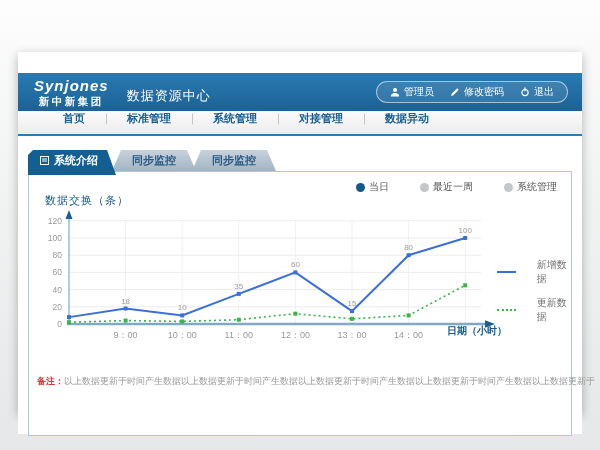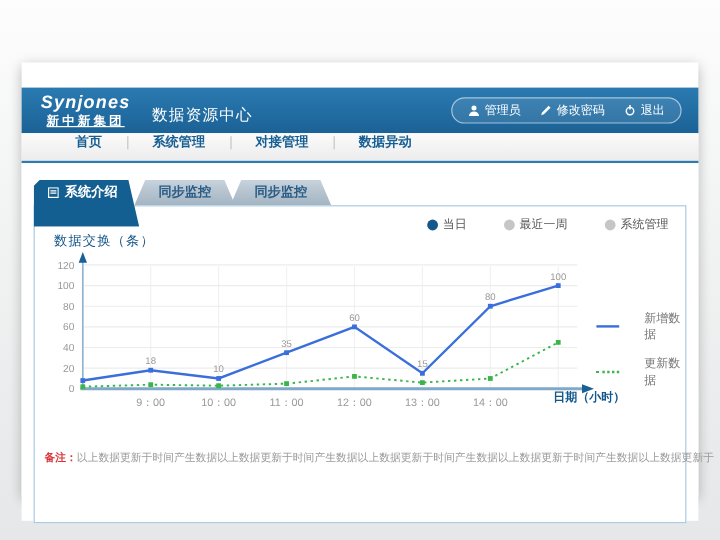--- a/index.html
+++ b/index.html
@@ -4,49 +4,49 @@
 <style>
   html,body{margin:0;padding:0;width:600px;height:450px;overflow:hidden;
     font-family:"Liberation Sans","DejaVu Sans",sans-serif;
     background:linear-gradient(180deg,#fdfdfd 0%,#f2f3f3 40%,#e6e7e8 100%);}
   .card{position:absolute;left:18px;top:52px;width:564px;height:361px;background:#fff;
     box-shadow:0 3px 10px rgba(0,0,0,.28);}
   
   .header{height:38px;background:linear-gradient(#2a7ab1,#1b6296);display:flex;align-items:center;margin-top:21px;}
   .logo{margin-left:16px;color:#fff;text-align:center;line-height:1;}
   .logo-en{font-size:15px;font-weight:bold;font-style:italic;letter-spacing:1px;}
-  .logo-cn{font-size:10.5px;font-weight:bold;letter-spacing:2.5px;margin-top:3px;text-decoration:underline;}
+  .logo-cn{font-size:10.5px;font-weight:bold;letter-spacing:2.5px;margin-top:3px;}
   .app-title{color:#fff;font-size:13px;margin-left:18px;margin-top:8px;letter-spacing:1px;}
   .user-pill{margin-left:auto;margin-right:14px;display:flex;align-items:center;
     border:1px solid rgba(255,255,255,.55);background:rgba(255,255,255,.10);
     border-radius:11px;height:20px;padding:0 13px;color:#fff;font-size:10px;text-align:right;}
   .pill-item{display:flex;align-items:center;gap:4px;cursor:pointer;}
   .pill-item + .pill-item{margin-left:16px;}
   
   .nav{height:23px;background:linear-gradient(#fbfbfb,#ececec);border-bottom:2px solid #2e7bb0;
     display:flex;align-items:flex-start;padding-left:24px;}
   .nav-item{color:#175f93;font-weight:bold;font-size:11px;padding:0 21px;position:relative;cursor:pointer;}
   .nav-item + .nav-item::before{content:"";position:absolute;left:0;top:50%;transform:translateY(-50%);
     width:1px;height:11px;background:#c6c6c6;}
   
   .content{position:relative;height:298px;background:#fff;}
   .tabs{position:absolute;left:10px;top:14px;display:flex;height:21px;z-index:4;}
   .tab{height:21px;line-height:21px;font-size:11px;font-weight:bold;cursor:pointer;}
   .tab.active{background:#135f92;color:#fff;display:flex;align-items:center;gap:5px;
-    padding:0 18px 18px 12px;clip-path:polygon(0 100%,0 5px,5px 0,calc(100% - 9px) 0,100% 100%);z-index:3;}
+    padding:0 18px 4px 12px;clip-path:polygon(0 100%,0 5px,5px 0,calc(100% - 9px) 0,100% 100%);z-index:3;}
   .tab.inactive{background:linear-gradient(#c7d2dc,#a3b4c2);color:#2a5d86;padding:0 20px;
     clip-path:polygon(0 100%,9px 0,calc(100% - 9px) 0,100% 100%);margin-left:-4px;z-index:2;}
   .panel{position:absolute;left:10px;right:10px;top:35px;height:263px;border:1px solid #a9cbe2;background:#fff;}
   
   .radio-row{position:absolute;top:8px;right:14px;display:flex;gap:31px;font-size:10px;color:#555;align-items:center;}
   .radio-item{display:flex;align-items:center;cursor:pointer;}
   .radio-dot{width:9px;height:9px;border-radius:50%;background:#c4c6c8;display:inline-block;margin-right:4px;}
   .radio-dot.sel{background:#14578a;}
   .ylabel{position:absolute;left:16px;top:21px;color:#14578a;font-size:11px;font-weight:normal;letter-spacing:1px;}
-  .xlabel{position:absolute;left:432px;top:152px;color:#14578a;font-size:10px;font-weight:bold;z-index:2;font-family:Liberation Mono, monospace;}
+  .xlabel{position:absolute;left:418px;top:152px;color:#14578a;font-size:10px;font-weight:bold;z-index:2;font-family:Liberation Mono, monospace;}
   #chart{position:absolute;left:0;top:36px;overflow:visible;}
   #chart text{font-family:"Liberation Sans","DejaVu Sans",sans-serif;}
   .legend{position:absolute;left:468px;top:86px;font-size:10px;color:#777;}
   .legend-row{display:flex;align-items:center;gap:21px;margin-bottom:10px;cursor:pointer;}
   .legend-swatch{width:22px;height:0;}
   .note{position:absolute;left:8px;right:8px;top:203px;text-align:center;font-size:9px;color:#999;
     white-space:nowrap;}
   .note-prefix{color:#d9363c;font-weight:bold;}
 </style>
 </head>
@@ -79,20 +79,21 @@
             <circle cx="5" cy="5.6" r="3.1" fill="none" stroke="#fff" stroke-width="1.2"></circle>
             <line x1="5" y1="0.4" x2="5" y2="4.2" stroke="#fff" stroke-width="1.3"></line>
           </svg>
         <span>退出</span>
       </span>
     </div>
   </div>
 
   <div class="nav" id="nav">
       <div class="nav-item">首页</div>
+      <div class="nav-item">标准管理</div>
       <div class="nav-item">系统管理</div>
       <div class="nav-item">对接管理</div>
       <div class="nav-item">数据异动</div>
     </div>
 
   <div class="content">
     <div class="tabs" id="tabs">
         <div class="tab active">
           <svg width="9" height="9" viewBox="0 0 9 9">
             <rect x="0.5" y="0.5" width="8" height="8" fill="none" stroke="#fff"></rect>

